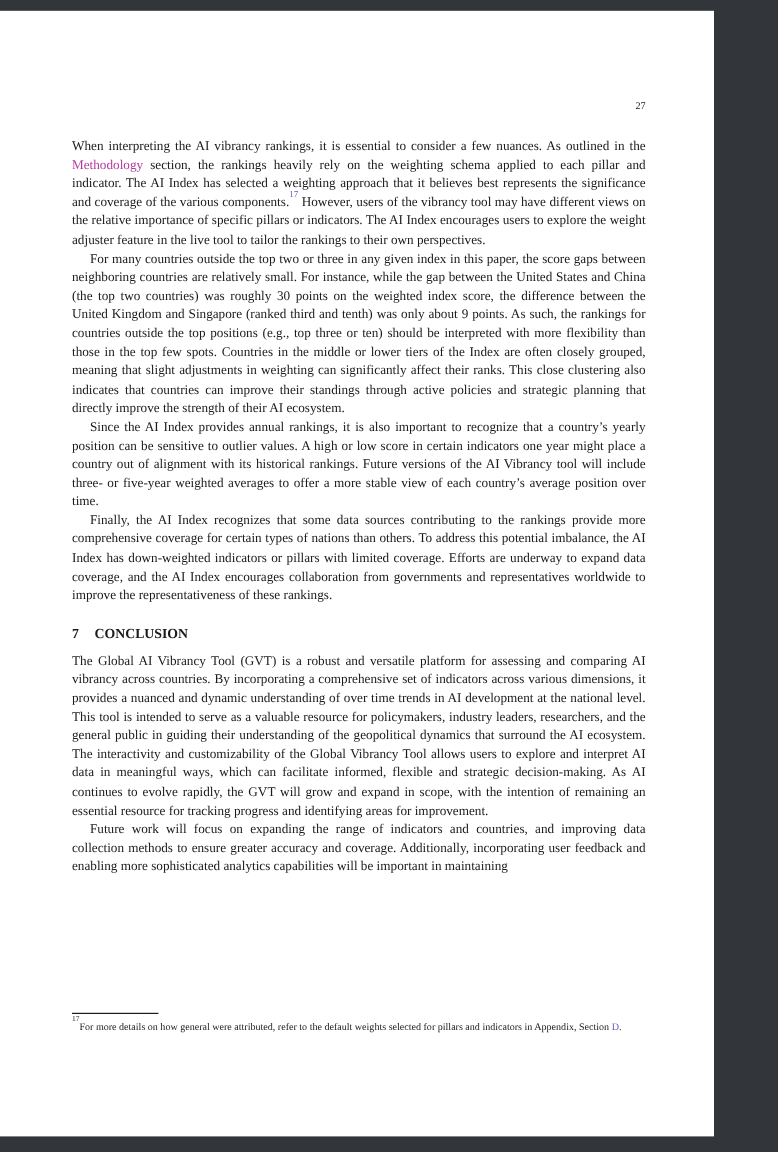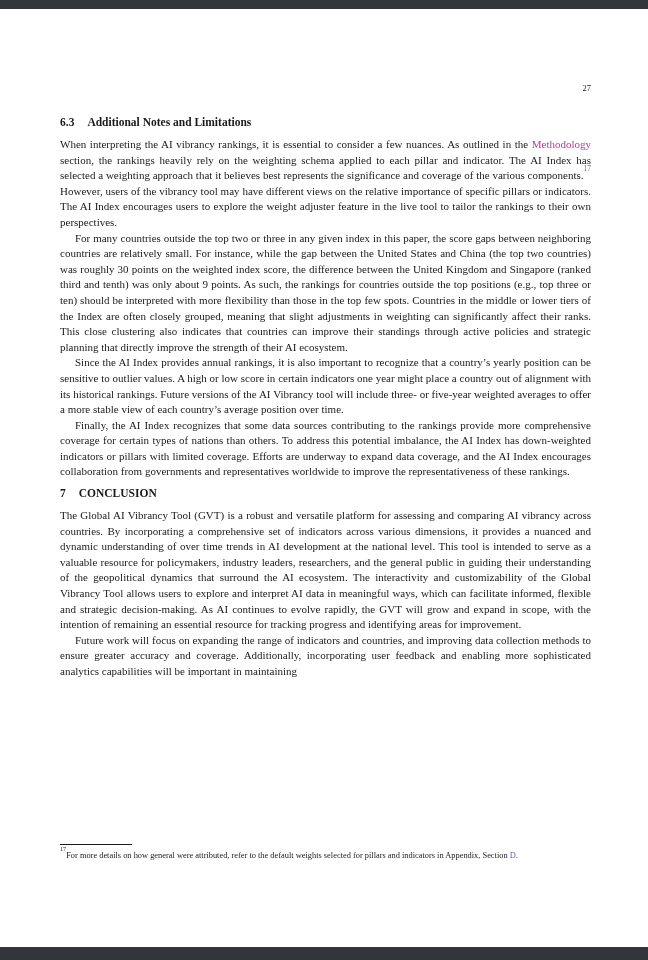--- a/index.html
+++ b/index.html
@@ -11,21 +11,21 @@
     height: 960px;
     background: var(--background-dark, #323539);
     font-family: "Liberation Serif", serif;
     position: relative;
     overflow: hidden;
   }
   .page {
     position: absolute;
     top: 9px;
     left: 0;
-    width: 648px;
+    width: 595px;
     height: 938px;
     background: var(--page-bg, #ffffff);
     color: var(--text, #1a1a1a);
     box-sizing: border-box;
   }
   .page-number {
     position: absolute;
     top: 74px;
     right: 57px;
     font-size: 8.5px;
@@ -38,21 +38,21 @@
     right: 57px;
   }
   h2.section-heading {
     font-size: 11.5px;
     font-weight: bold;
     margin: 0 0 8px 0;
     line-height: 14px;
     color: var(--text, #1a1a1a);
   }
   h2.section-heading.top-level {
-    margin-top: 6px;
+    margin-top: 17px;
   }
   .heading-num {
     margin-right: 13px;
   }
   p.body {
     font-size: 11px;
     line-height: 15.6px;
     text-align: justify;
     margin: 0;
     color: var(--text, #1a1a1a);
@@ -106,21 +106,20 @@
 </style>
 </head>
 <body>
 
 <div class="page">
 
   <div class="page-number">27</div>
 
   <div class="content">
 
-    <h2 class="section-heading"><span class="heading-num">6.3</span><span>Additional Notes and Limitations</span></h2>
 
     <p class="body"><span>When interpreting the AI vibrancy rankings, it is essential to consider a few nuances. As outlined in the </span><a class="link-magenta">Methodology</a><span> section, the rankings heavily rely on the weighting schema applied to each pillar and indicator. The AI Index has selected a weighting approach that it believes best represents the significance and coverage of the various components.</span><sup class="fnref">17</sup><span> However, users of the vibrancy tool may have different views on the relative importance of specific pillars or indicators. The AI Index encourages users to explore the weight adjuster feature in the live tool to tailor the rankings to their own perspectives.</span></p>
 
     <p class="body indent">For many countries outside the top two or three in any given index in this paper, the score gaps between neighboring countries are relatively small. For instance, while the gap between the United States and China (the top two countries) was roughly 30 points on the weighted index score, the difference between the United Kingdom and Singapore (ranked third and tenth) was only about 9 points. As such, the rankings for countries outside the top positions (e.g., top three or ten) should be interpreted with more flexibility than those in the top few spots. Countries in the middle or lower tiers of the Index are often closely grouped, meaning that slight adjustments in weighting can significantly affect their ranks. This close clustering also indicates that countries can improve their standings through active policies and strategic planning that directly improve the strength of their AI ecosystem.</p>
 
     <p class="body indent">Since the AI Index provides annual rankings, it is also important to recognize that a country’s yearly position can be sensitive to outlier values. A high or low score in certain indicators one year might place a country out of alignment with its historical rankings. Future versions of the AI Vibrancy tool will include three- or five-year weighted averages to offer a more stable view of each country’s average position over time.</p>
 
     <p class="body indent">Finally, the AI Index recognizes that some data sources contributing to the rankings provide more comprehensive coverage for certain types of nations than others. To address this potential imbalance, the AI Index has down-weighted indicators or pillars with limited coverage. Efforts are underway to expand data coverage, and the AI Index encourages collaboration from governments and representatives worldwide to improve the representativeness of these rankings.</p>
 
     <h2 class="section-heading top-level"><span class="heading-num">7</span><span>CONCLUSION</span></h2>

